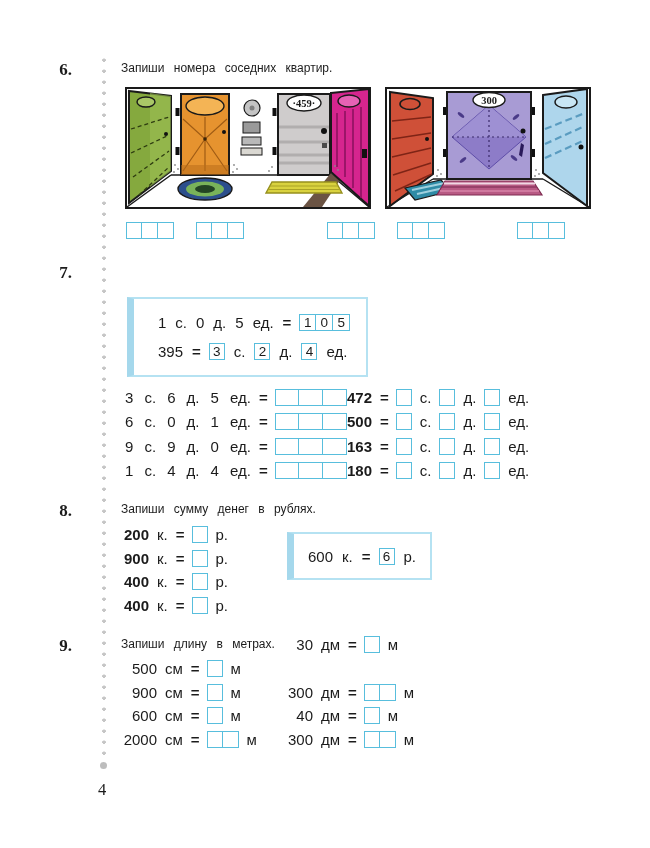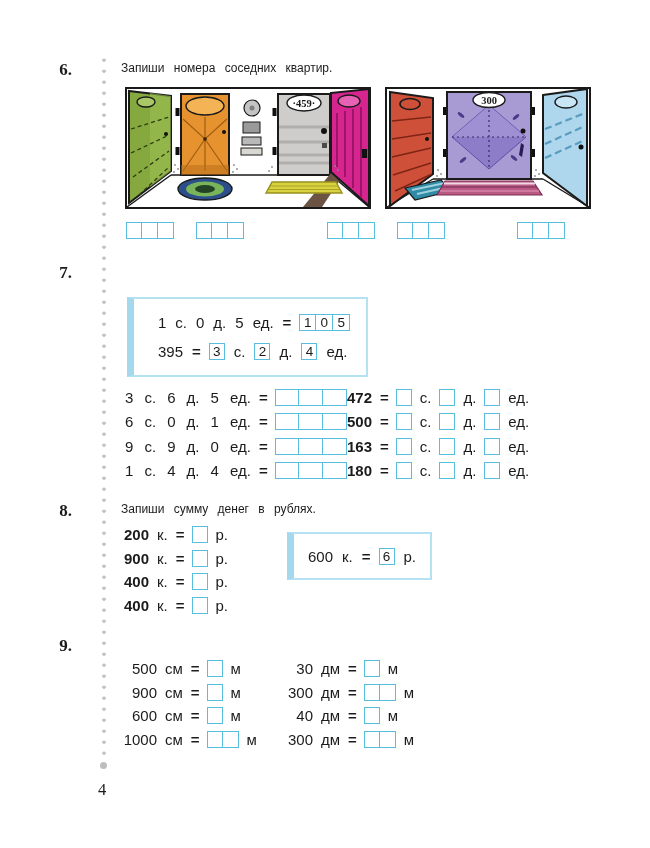--- a/index.html
+++ b/index.html
@@ -369,20 +369,21 @@
     <div class="line">
       <span>600</span>
       <span>к.</span>
       <span class="eq">=</span>
       <span class="cell">6</span>
       <span>р.</span>
     </div>
   </div>
 
   <div class="ex-num" style="top:636px">9.</div>
+  <div class="instr" style="top:637px">Запиши длину в метрах.</div>
 
   <div class="eq-row" style="left:121px;top:659px">
     <span class="num-r w36">500</span>
     <span>см</span>
     <span class="eq">=</span>
     <span class="cells-inline">
         <span class="cell"></span>
       </span>
     <span>м</span>
   </div>
@@ -398,31 +399,31 @@
   <div class="eq-row" style="left:121px;top:706px">
     <span class="num-r w36">600</span>
     <span>см</span>
     <span class="eq">=</span>
     <span class="cells-inline">
         <span class="cell"></span>
       </span>
     <span>м</span>
   </div>
   <div class="eq-row" style="left:121px;top:730px">
-    <span class="num-r w36">1000</span>
+    <span class="num-r w36">2000</span>
     <span>см</span>
     <span class="eq">=</span>
     <span class="cells-inline">
         <span class="cell"></span>
         <span class="cell"></span>
       </span>
     <span>м</span>
   </div>
 
-  <div class="eq-row" style="left:287px;top:659px">
+  <div class="eq-row" style="left:287px;top:635px">
     <span class="num-r w26">30</span>
     <span>дм</span>
     <span class="eq">=</span>
     <span class="cells-inline">
         <span class="cell"></span>
       </span>
     <span>м</span>
   </div>
   <div class="eq-row" style="left:287px;top:683px">
     <span class="num-r w26">300</span>

